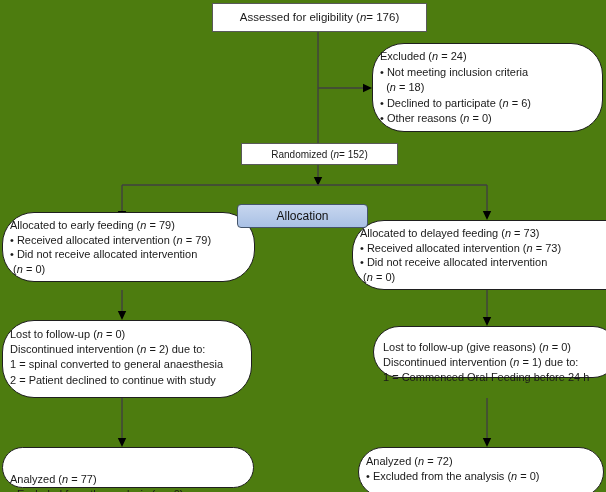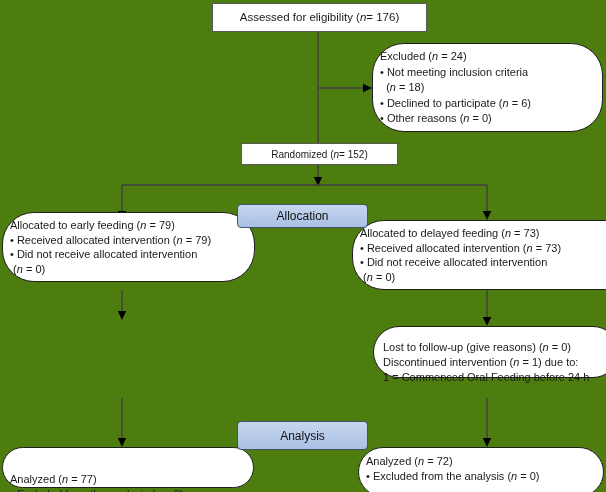--- a/index.html
+++ b/index.html
@@ -90,26 +90,29 @@
 • Received allocated intervention (<i>n</i> = 79)
 • Did not receive allocated intervention
  (<i>n</i> = 0)</div>
 
   <div class="fbox padded" id="box-alloc-r">Allocated to delayed feeding (<i>n</i> = 73)
 • Received allocated intervention (<i>n</i> = 73)
 • Did not receive allocated intervention
  (<i>n</i> = 0)</div>
 
 
+  <div class="fbox padded" id="box-fu-l">Lost to follow-up (<i>n</i> = 0)
+Discontinued intervention (<i>n</i> = 2) due to:
+1 = spinal converted to general anaesthesia
+2 = Patient declined to continue with study</div>
 
   <div class="fbox padded" id="box-fu-r">Lost to follow-up (give reasons) (<i>n</i> = 0)
 Discontinued intervention (<i>n</i> = 1) due to:
 1 = Commenced Oral Feeding before 24 h</div>
 
-  <div class="badge" id="badge-analysis">Analysis</div>
 
   <div class="fbox padded" id="box-an-l">Analyzed (<i>n</i> = 77)
 • Excluded from the analysis (<i>n</i> = 0)</div>
 
   <div class="fbox padded" id="box-an-r">Analyzed (<i>n</i> = 72)
 • Excluded from the analysis (<i>n</i> = 0)</div>
 
 </div>
 
 </body></html>

